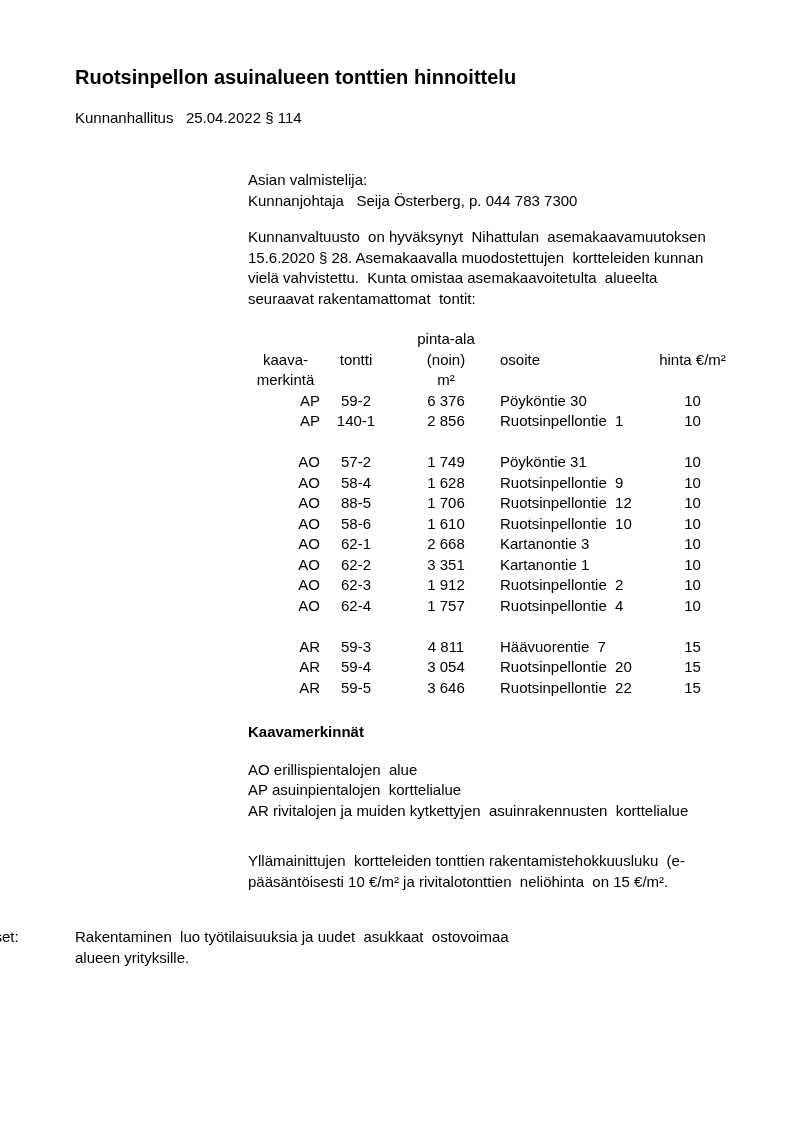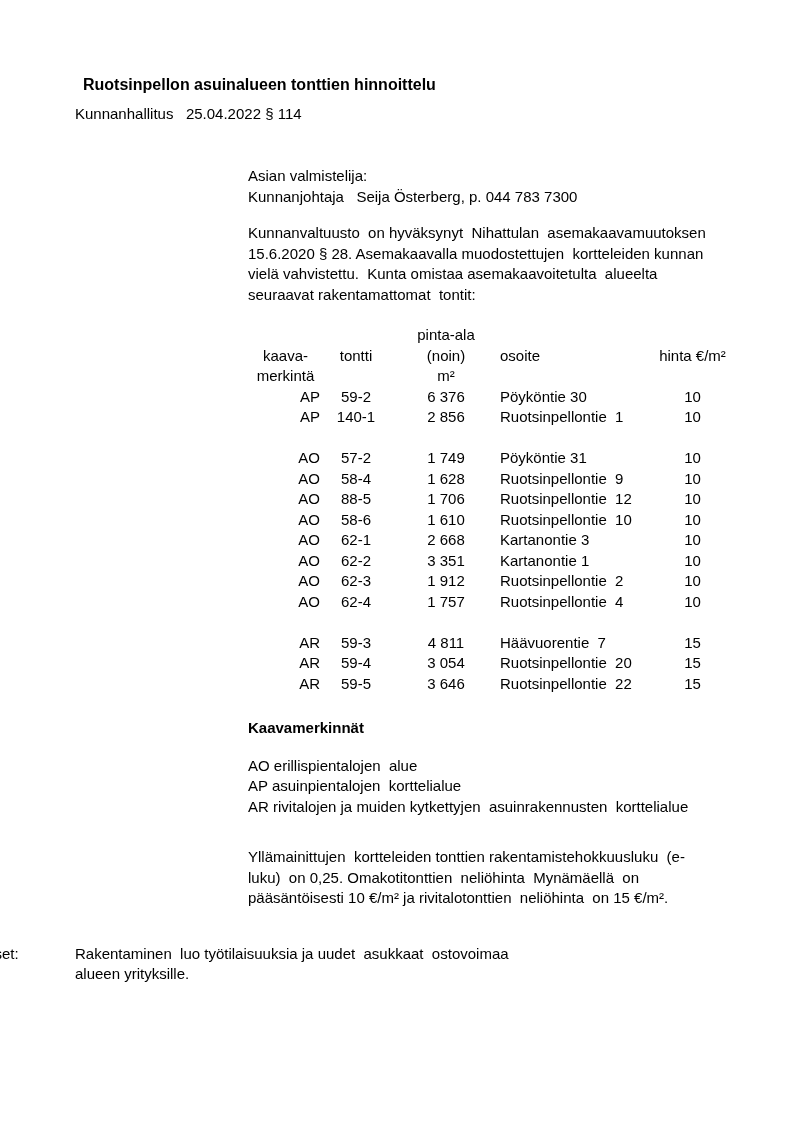--- a/index.html
+++ b/index.html
@@ -6,22 +6,22 @@
   .page {
     width: 794px; height: 1122px;
     background: #ffffff; color: #000000;
     font-family: "Liberation Sans", "DejaVu Sans", sans-serif;
     font-size: 15px; line-height: 20.5px;
     box-sizing: border-box;
     padding: 67px 57px 0 75px;
     overflow: hidden;
   }
   .line, .meta, td, .label-col, .bold-heading { white-space: pre-wrap; }
-  .doc-title { font-weight: bold; margin: 8px; font-size: 16px; }
-  .meta { }
+  .doc-title { font-weight: bold; margin: 0; font-size: 20px; }
+  .meta { margin-top: 20px; }
   .indent { margin-left: 173px; }
   .preparer { margin-top: 42px; }
   .intro { margin-top: 16px; }
   table.plots {
     margin-top: 20px; margin-left: 173px;
     border-collapse: collapse; table-layout: fixed;
     width: 489px;
   }
   table.plots td {
     padding: 0; vertical-align: top;
@@ -198,21 +198,20 @@
   <div class="indent section-heading bold-heading">Kaavamerkinnät</div>
 
   <div class="indent legend">
     <div class="line">AO erillispientalojen  alue</div>
     <div class="line">AP asuinpientalojen  korttelialue</div>
     <div class="line">AR rivitalojen ja muiden kytkettyjen  asuinrakennusten  korttelialue</div>
   </div>
 
   <div class="indent density">
     <div class="line">Yllämainittujen  kortteleiden tonttien rakentamistehokkuusluku  (e-</div>
-    <div class="line">luku)  on 0,25. Omakotitonttien  neliöhinta  Mynämäellä  on</div>
     <div class="line">pääsäntöisesti 10 €/m² ja rivitalotonttien  neliöhinta  on 15 €/m².</div>
   </div>
 
   <div class="indent bottom-block">
     <div class="label-col">Yritysvaikutukset:</div>
     <div class="text-col">
       <div class="line">Rakentaminen  luo työtilaisuuksia ja uudet  asukkaat  ostovoimaa</div>
       <div class="line">alueen yrityksille.</div>
     </div>
   </div>

